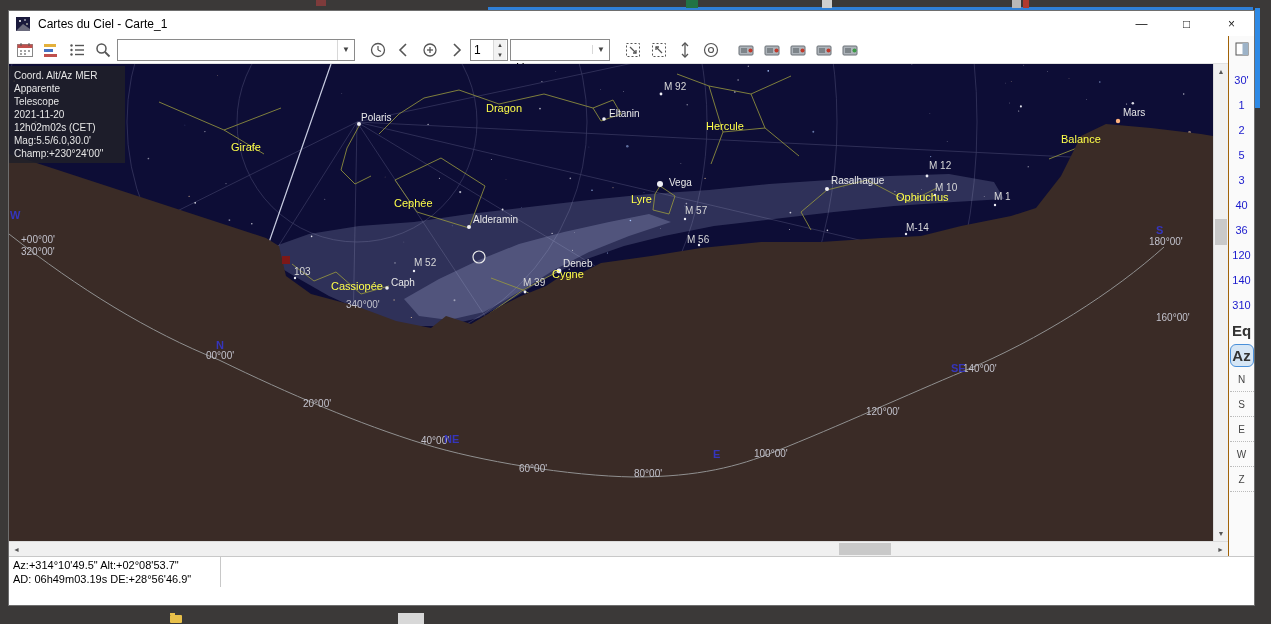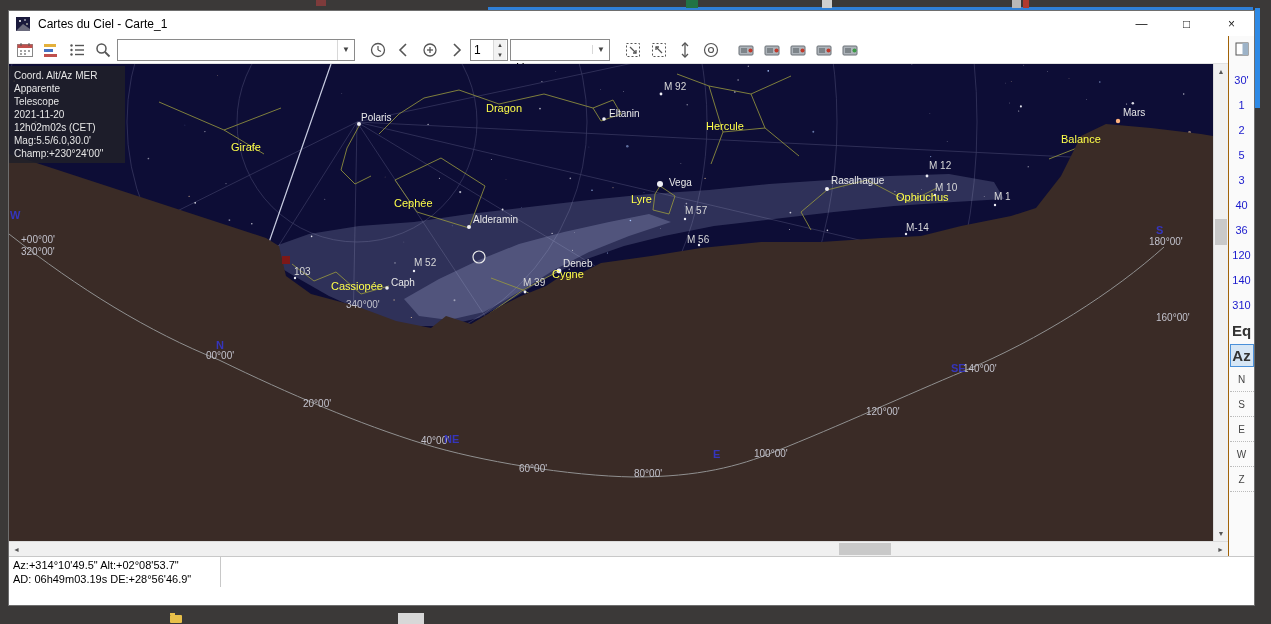--- a/index.html
+++ b/index.html
@@ -51,21 +51,21 @@
   .vthumb { position: absolute; left: 1px; width: 12px; top: 155px; height: 26px; background:#c9c9c9; cursor:pointer; }
   .hscroll { position: relative; width: 1219px; height: 15px; background:#f0f0f0; border-top:1px solid #dcdcdc; }
   .hscroll .arr { position:absolute; top:0; width:15px; height:14px; display:flex; align-items:center; justify-content:center; font-size:7px; color:#555; cursor:pointer; }
   .hthumb { position:absolute; top:1px; left: 830px; width: 52px; height: 12px; background:#c9c9c9; cursor:pointer; }
 
   
   .right-panel { width: 28px; background:#fafafa; border-left: 1px solid #a16207; display:flex; flex-direction:column; align-items:center; padding-top:3px; }
   .panel-icon { width:20px; height:20px; display:flex; align-items:center; justify-content:center; cursor:pointer; margin-bottom:8px; }
   .zoom-preset { width: 100%; height: 25px; display:flex; align-items:center; justify-content:center; font-size: 11px; color:#1a1acc; cursor:pointer; }
   .coord-btn { width:24px; height:23px; display:flex; align-items:center; justify-content:center; font-size:15px; font-weight:bold; color:#333; border:1px solid transparent; cursor:pointer; margin-top:2px; }
-  .coord-btn.active { border-color:#4a90d9; background:#d6e6f5; }
+  .coord-btn.active { border-color:#4a90d9; background:#d6e6f5;border-radius:6px; }
   .dir-btn { width:24px; height:24px; display:flex; align-items:center; justify-content:center; font-size:10px; color:#444; cursor:pointer; margin-top:1px; border-bottom:1px dotted #bbb; }
 
   
   .statusbar { height: 31px; border-top: 1px solid #c8c8c8; background:#fff; display:flex; font-size: 11px; color:#000; }
   .status-cell { width: 212px; border-right: 1px solid #c8c8c8; padding: 1px 4px; line-height: 14px; white-space: nowrap; }
 
   
   .bottom-text { position:absolute; left:186px; top:644px; font-size:11px; color:#ddd; }
   .folder-glyph { position:absolute; left:170px; top:615px; width:12px; height:8px; background:#e8c04a; border-radius:1px; }
   .folder-glyph::before { content:""; position:absolute; left:0; top:-2px; width:5px; height:2px; background:#e8c04a; }

